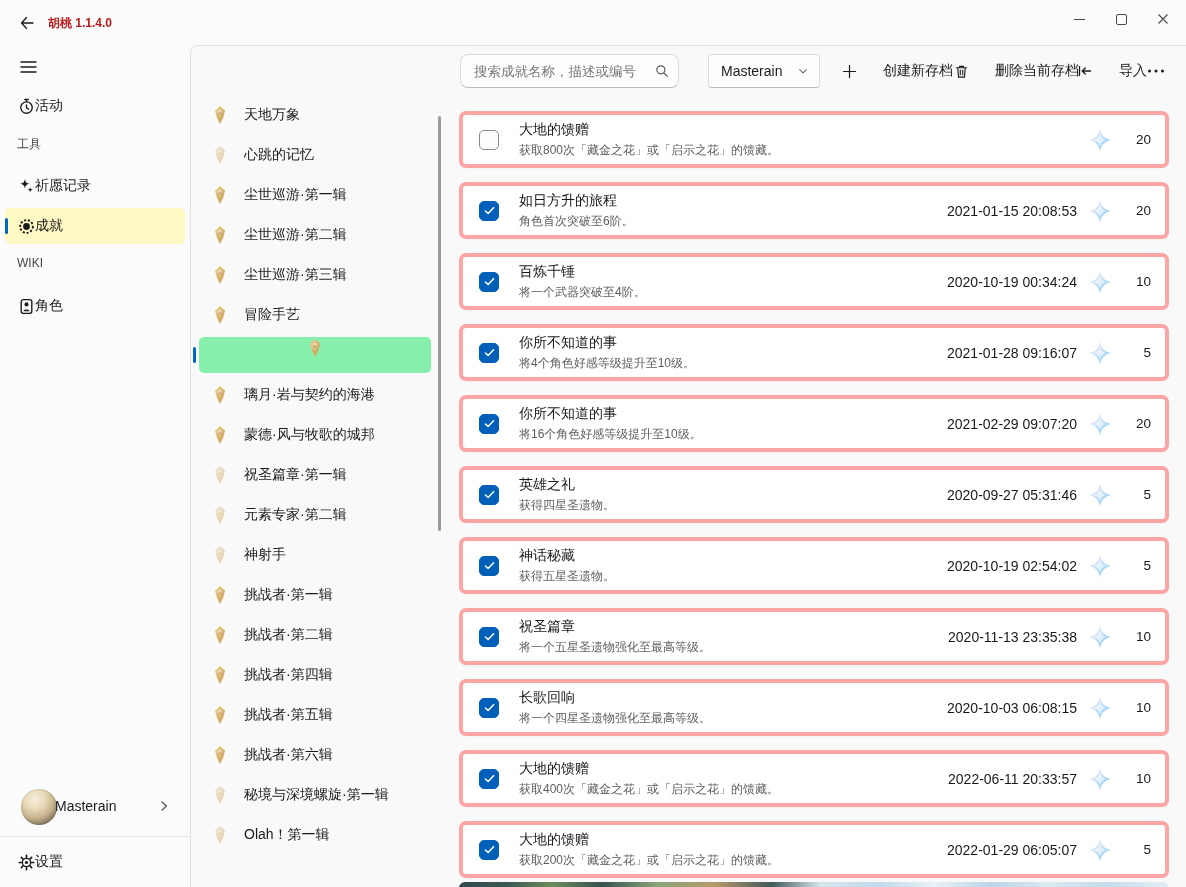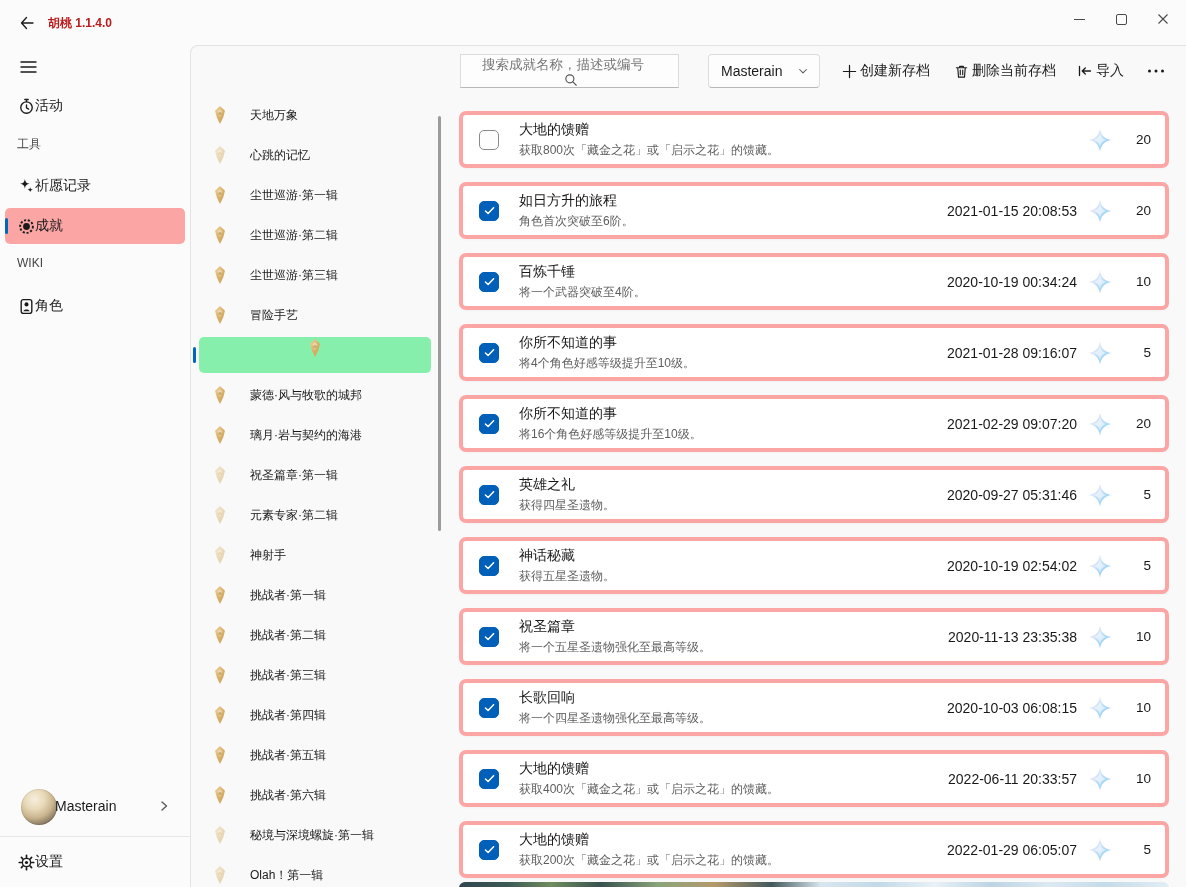--- a/index.html
+++ b/index.html
@@ -20,21 +20,21 @@
   .win-btn{width:42px;height:38px;display:flex;align-items:center;justify-content:center;}
   .glyph-min{width:11px;height:1px;background:#4a4a4a;}
   .glyph-max{width:9px;height:9px;border:1px solid #4a4a4a;border-radius:2px;}
 
   
   .sidebar{position:absolute;left:0;top:45px;width:190px;bottom:0;}
   .hamburger{position:absolute;left:15px;top:9px;width:26px;height:26px;border-radius:4px;
     display:flex;align-items:center;justify-content:center;}
   .nav-item{position:absolute;left:5px;width:180px;height:36px;border-radius:5px;
     display:flex;align-items:center;padding-left:12px;box-sizing:border-box;gap:0;font-size:14px;}
-  .nav-item.selected{background:#fca5a5;}
+  .nav-item.selected{background:#fef9c3;}
   .nav-item.selected::before{content:'';position:absolute;left:0;top:10px;width:3px;height:16px;
     background:#0067c0;border-radius:2px;}
   .nav-header{position:absolute;left:17px;font-size:12px;color:#454545;}
   .nav-icon{width:18px;height:18px;display:flex;align-items:center;justify-content:center;flex:0 0 auto;}
 
   .avatar{position:absolute;left:21px;top:744px;width:36px;height:36px;border-radius:50%;
     background:radial-gradient(circle at 38% 28%,#f6eedd 0%,#e8d9b8 30%,#c9b48e 55%,#7d6f5c 80%,#4b4338 100%);
     box-shadow:inset 0 0 0 1px rgba(0,0,0,.08);}
   .user-name{position:absolute;left:55px;top:753px;font-size:14px;color:#1b1b1b;}
   .user-chevron{position:absolute;right:18px;top:753px;width:16px;height:16px;}
@@ -44,40 +44,40 @@
     display:flex;align-items:center;padding-left:12px;box-sizing:border-box;gap:0;font-size:14px;}
 
   
   .content{position:absolute;left:190px;top:45px;width:996px;height:842px;box-sizing:border-box;
     background:#f9f9f9;border-top:1px solid #e3e3e3;border-left:1px solid #e3e3e3;
     border-top-left-radius:8px;}
 
   
   .cat-list{position:absolute;left:8px;top:51px;width:232px;}
   .cat-item{height:36px;margin-bottom:4px;border-radius:5px;display:flex;align-items:center;
-    padding:0 10px;gap:19px;font-size:12px;position:relative;}
+    padding:0 10px;gap:13px;font-size:14px;position:relative;}
   .cat-item.selected{background:#86efac;flex-direction:column;}
   .cat-item.selected::before{content:'';position:absolute;left:-6px;top:10px;width:3px;height:16px;
     background:#0067c0;border-radius:2px;}
   .cat-icon{width:22px;height:22px;flex:0 0 auto;display:flex;align-items:center;justify-content:center;}
   .cat-item.muted .cat-icon{opacity:.45;}
   .cat-label{white-space:nowrap;overflow:hidden;color:#1a1a1a;}
   .cat-scrollbar{position:absolute;left:247px;top:70px;width:3px;height:415px;background:#9b9b9b;border-radius:2px;}
 
   
   .searchbox{position:absolute;left:269px;top:8px;width:219px;height:34px;box-sizing:border-box;
-    background:#fdfdfd;border:1px solid #dcdcdc;border-bottom-color:#b9b9b9;border-radius:0;
-    display:flex;align-items:center;padding:0 9px 0 11px;flex-direction:column;}
+    background:#fdfdfd;border:1px solid #dcdcdc;border-bottom-color:#b9b9b9;border-radius:8px;
+    display:flex;align-items:center;padding:0 9px 0 11px;}
   .searchbox input{flex:1;min-width:0;border:none;outline:none;background:transparent;
     font-size:13.5px;color:#1a1a1a;font-family:inherit;}
   .searchbox input::placeholder{color:#767676;}
   .archive-select{position:absolute;left:517px;top:8px;width:112px;height:34px;box-sizing:border-box;
     background:#fdfdfd;border:1px solid #dcdcdc;border-bottom-color:#b9b9b9;border-radius:4px;
     display:flex;align-items:center;justify-content:space-between;padding:0 10px 0 12px;font-size:14px;}
-  .tb-btn{position:absolute;top:8px;height:34px;display:flex;align-items:center;gap:3px;
+  .tb-btn{position:absolute;top:8px;height:34px;display:flex;align-items:center;gap:26px;
     font-size:14px;color:#1a1a1a;padding:0 10px;border-radius:4px;}
   .tb-btn .ic{width:16px;height:16px;display:flex;align-items:center;justify-content:center;}
   .btn-create{left:640px;}
   .btn-delete{left:752px;}
   .btn-import{left:876px;}
   .btn-more{left:948px;width:34px;justify-content:center;padding:0;}
 
   
   .achv-list{position:absolute;left:268px;top:65px;width:710px;}
   .achv-card{height:57px;margin-bottom:14px;box-sizing:border-box;background:#ffffff;
@@ -291,32 +291,32 @@
     <span class="cat-label">英雄之旅</span>
   </div>
       <div class="cat-item">
     <span class="cat-icon">
       <svg width="20" height="20" viewBox="0 0 20 20">
         <path d="M10 1 L15 5.8 L13.2 12.5 L10 19 L6.8 12.5 L5 5.8 Z" fill="url(#goldGrad)"></path>
         <path d="M10 4 L12.6 6.6 L10 12.6 L7.4 6.6 Z" fill="#ffffff" opacity=".38"></path>
         <circle cx="10" cy="8.6" r="1.7" fill="#b98f3e" opacity=".55"></circle>
       </svg>
     </span>
+    <span class="cat-label">璃月·岩与契约的海港</span>
+  </div>
+      <div class="cat-item">
+    <span class="cat-icon">
+      <svg width="20" height="20" viewBox="0 0 20 20">
+        <path d="M10 1 L15 5.8 L13.2 12.5 L10 19 L6.8 12.5 L5 5.8 Z" fill="url(#goldGrad)"></path>
+        <path d="M10 4 L12.6 6.6 L10 12.6 L7.4 6.6 Z" fill="#ffffff" opacity=".38"></path>
+        <circle cx="10" cy="8.6" r="1.7" fill="#b98f3e" opacity=".55"></circle>
+      </svg>
+    </span>
     <span class="cat-label">蒙德·风与牧歌的城邦</span>
   </div>
-      <div class="cat-item">
-    <span class="cat-icon">
-      <svg width="20" height="20" viewBox="0 0 20 20">
-        <path d="M10 1 L15 5.8 L13.2 12.5 L10 19 L6.8 12.5 L5 5.8 Z" fill="url(#goldGrad)"></path>
-        <path d="M10 4 L12.6 6.6 L10 12.6 L7.4 6.6 Z" fill="#ffffff" opacity=".38"></path>
-        <circle cx="10" cy="8.6" r="1.7" fill="#b98f3e" opacity=".55"></circle>
-      </svg>
-    </span>
-    <span class="cat-label">璃月·岩与契约的海港</span>
-  </div>
       <div class="cat-item muted">
     <span class="cat-icon">
       <svg width="20" height="20" viewBox="0 0 20 20">
         <path d="M10 1 L15 5.8 L13.2 12.5 L10 19 L6.8 12.5 L5 5.8 Z" fill="url(#goldGrad)"></path>
         <path d="M10 4 L12.6 6.6 L10 12.6 L7.4 6.6 Z" fill="#ffffff" opacity=".38"></path>
         <circle cx="10" cy="8.6" r="1.7" fill="#b98f3e" opacity=".55"></circle>
       </svg>
     </span>
     <span class="cat-label">祝圣篇章·第一辑</span>
   </div>
@@ -352,30 +352,20 @@
   </div>
       <div class="cat-item">
     <span class="cat-icon">
       <svg width="20" height="20" viewBox="0 0 20 20">
         <path d="M10 1 L15 5.8 L13.2 12.5 L10 19 L6.8 12.5 L5 5.8 Z" fill="url(#goldGrad)"></path>
         <path d="M10 4 L12.6 6.6 L10 12.6 L7.4 6.6 Z" fill="#ffffff" opacity=".38"></path>
         <circle cx="10" cy="8.6" r="1.7" fill="#b98f3e" opacity=".55"></circle>
       </svg>
     </span>
     <span class="cat-label">挑战者·第二辑</span>
-  </div>
-      <div class="cat-item">
-    <span class="cat-icon">
-      <svg width="20" height="20" viewBox="0 0 20 20">
-        <path d="M10 1 L15 5.8 L13.2 12.5 L10 19 L6.8 12.5 L5 5.8 Z" fill="url(#goldGrad)"></path>
-        <path d="M10 4 L12.6 6.6 L10 12.6 L7.4 6.6 Z" fill="#ffffff" opacity=".38"></path>
-        <circle cx="10" cy="8.6" r="1.7" fill="#b98f3e" opacity=".55"></circle>
-      </svg>
-    </span>
-    <span class="cat-label">挑战者·第三辑</span>
   </div>
       <div class="cat-item">
     <span class="cat-icon">
       <svg width="20" height="20" viewBox="0 0 20 20">
         <path d="M10 1 L15 5.8 L13.2 12.5 L10 19 L6.8 12.5 L5 5.8 Z" fill="url(#goldGrad)"></path>
         <path d="M10 4 L12.6 6.6 L10 12.6 L7.4 6.6 Z" fill="#ffffff" opacity=".38"></path>
         <circle cx="10" cy="8.6" r="1.7" fill="#b98f3e" opacity=".55"></circle>
       </svg>
     </span>
     <span class="cat-label">挑战者·第四辑</span>

